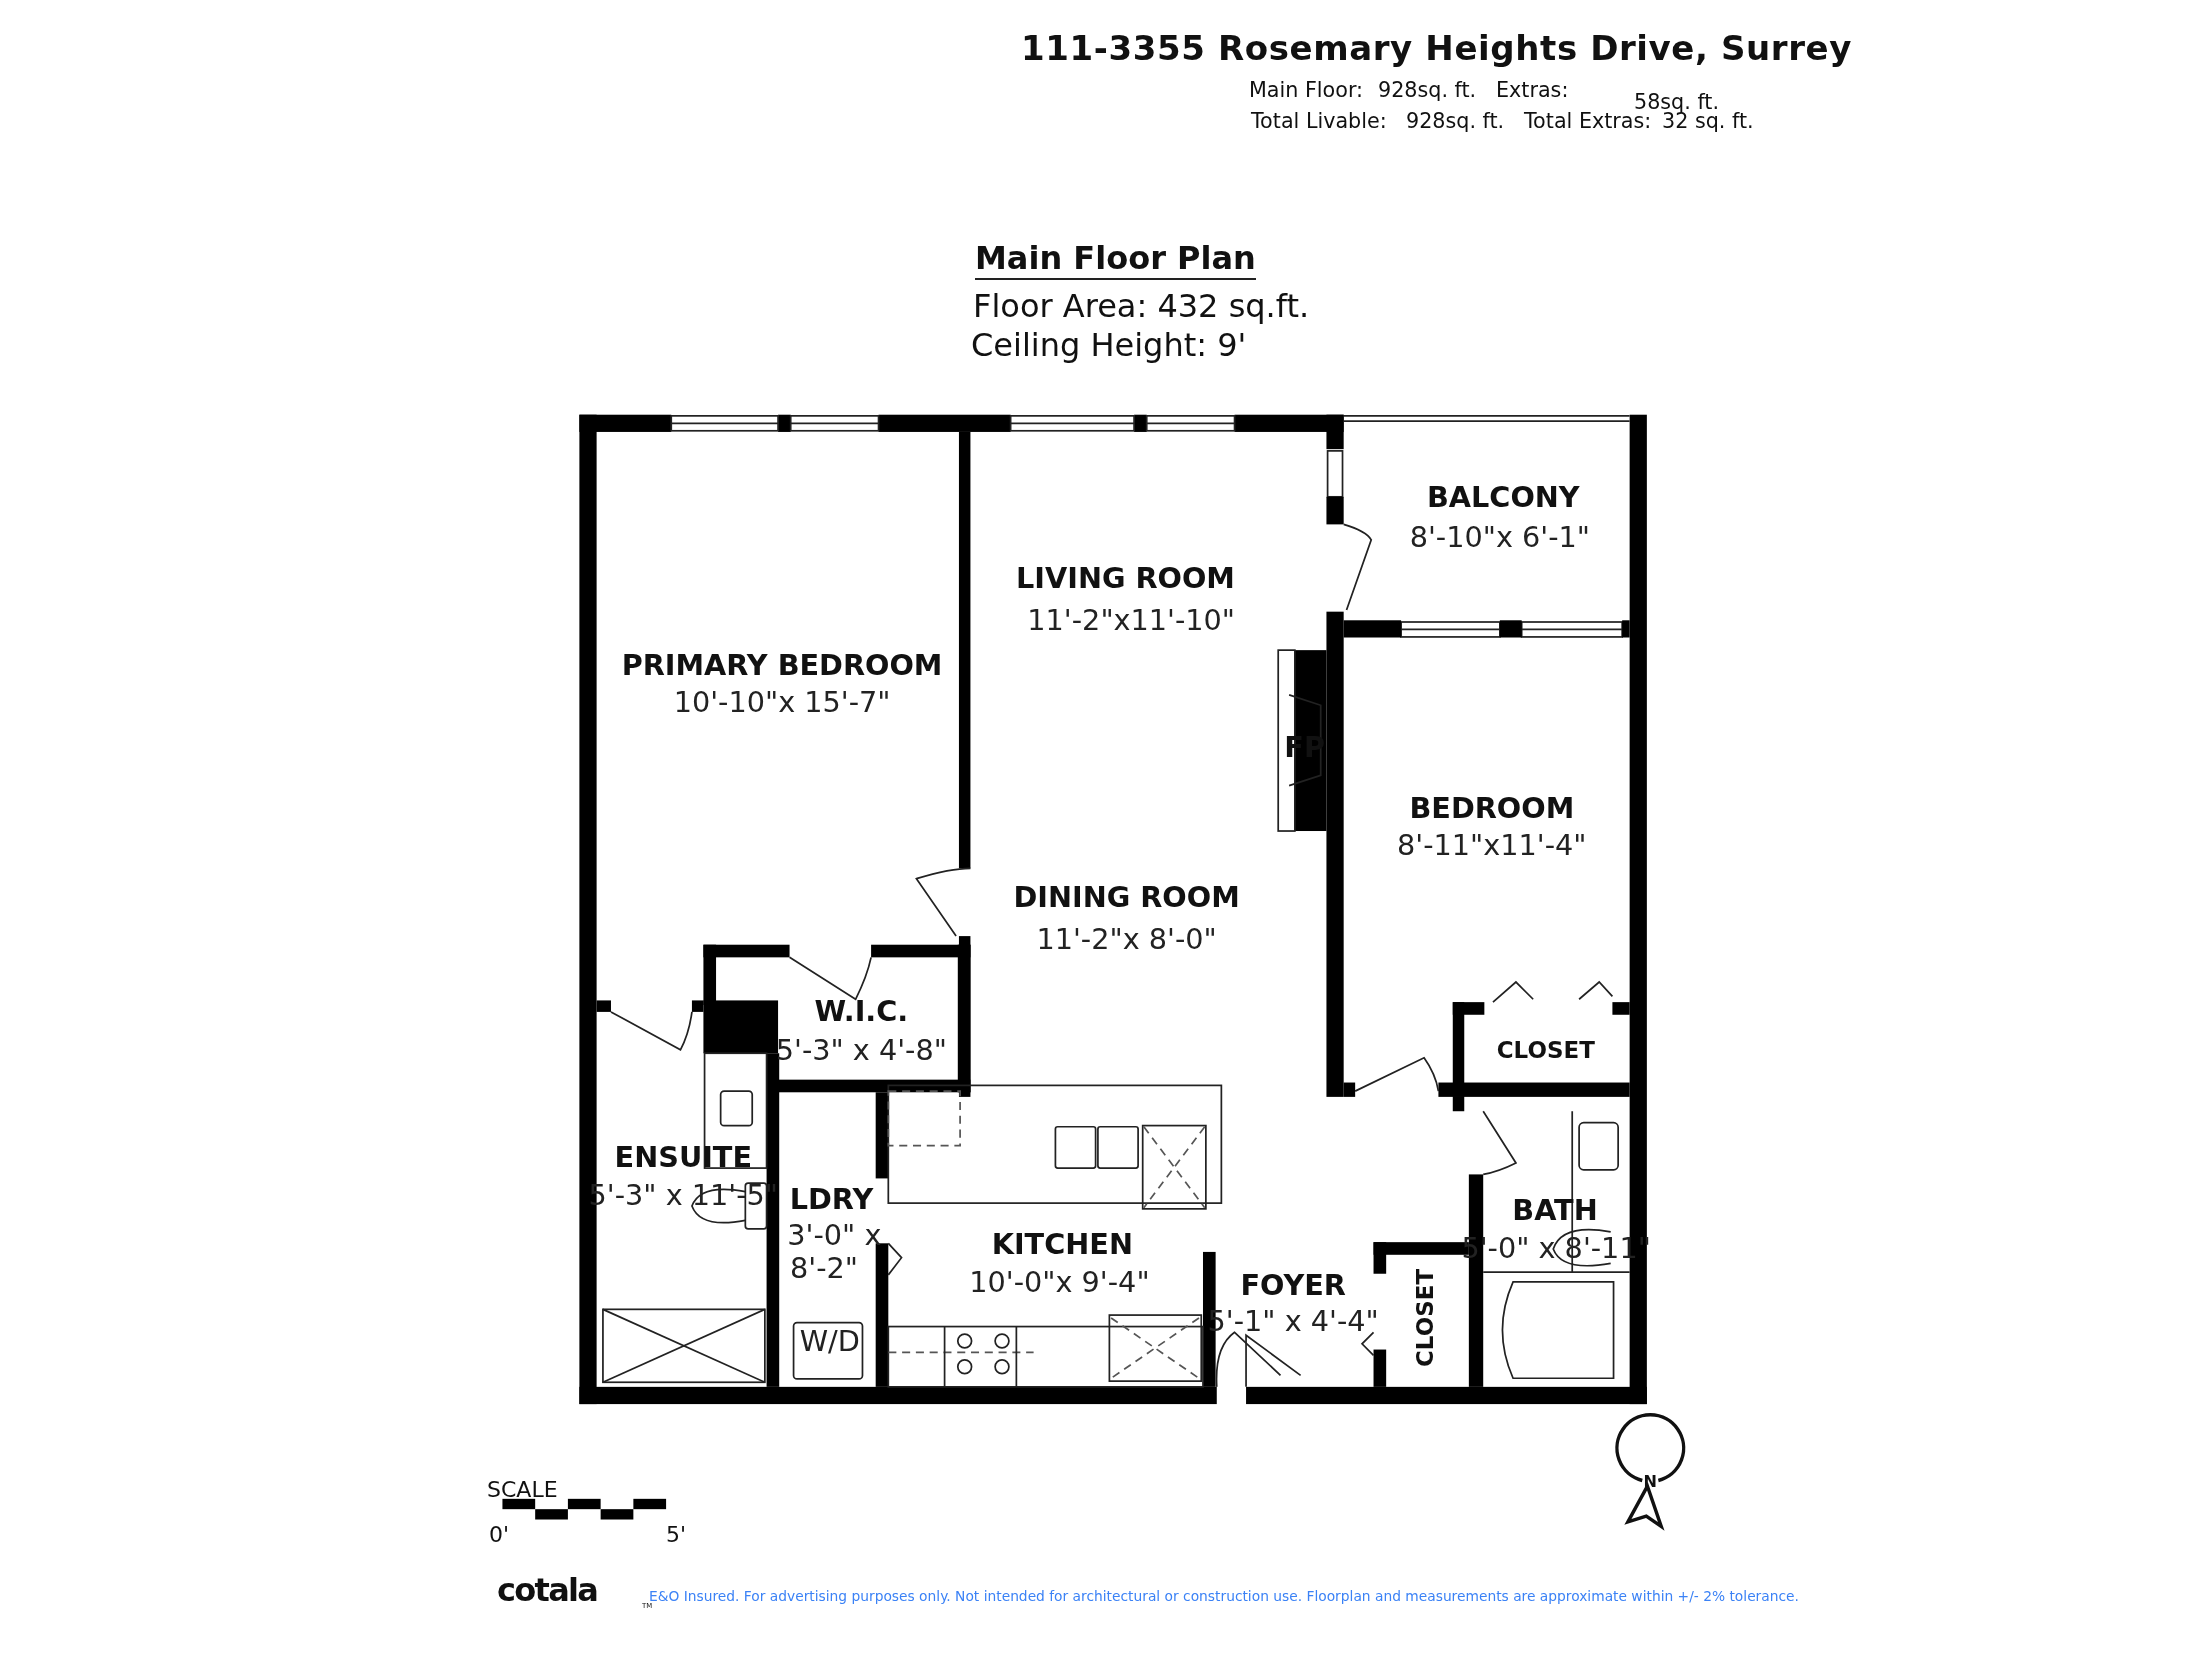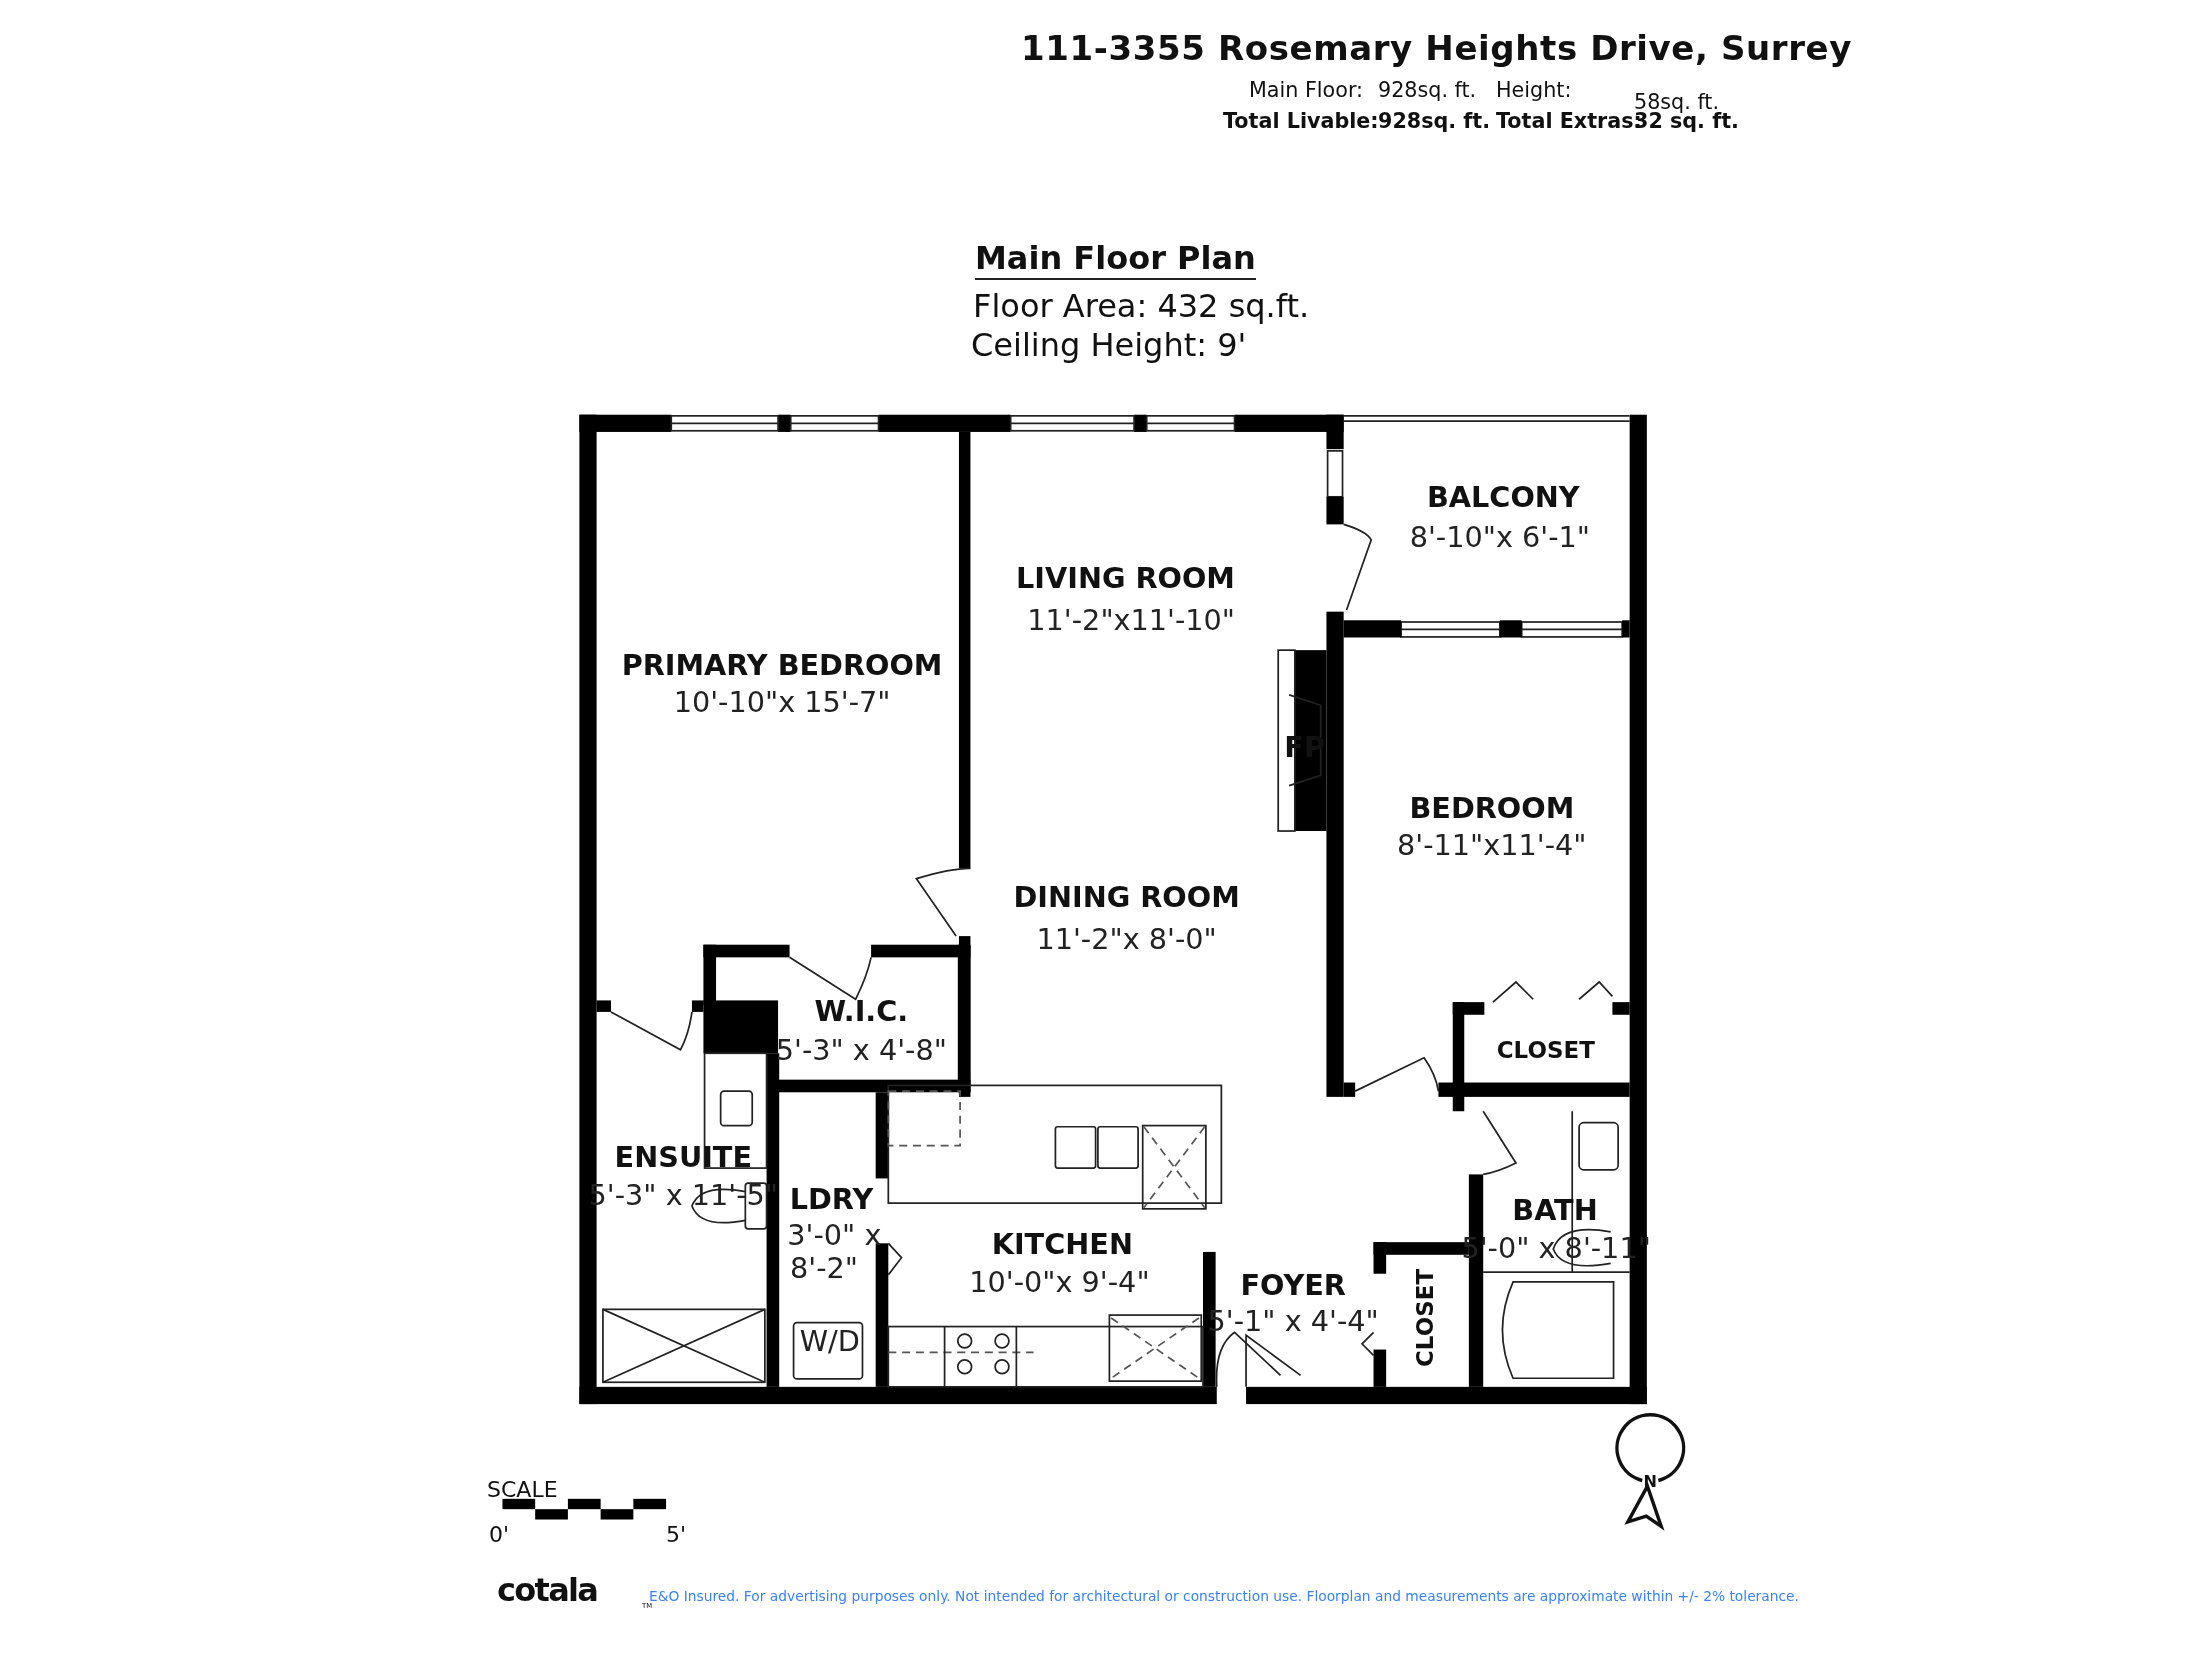--- a/index.html
+++ b/index.html
@@ -1,21 +1,21 @@
 <!DOCTYPE html>
 <html style="font-size:9.2px"><head>
 <meta charset="utf-8">
 <style>
   html, body { margin:0; padding:0; background:#ffffff; }
   body { width:2205px; height:1654px; position:relative; overflow:hidden;
          font-family:"DejaVu Sans", "Liberation Sans", sans-serif; color:#111; }
   .abs { position:absolute; }
   .hdr-title { left:1021px; top:27.6px; font-size:34px; font-weight:bold; letter-spacing:0.6px; white-space:nowrap; }
   .hdr-row { position:absolute; font-size:20.7px; white-space:nowrap; }
-  .hdr-row.bold { font-weight:bold; }
+  .hdr-row.bold { font-weight:normal;margin-left:28px; }
   .plan-title { left:975px; top:239px; font-size:32px; font-weight:bold; border-bottom:2.9px solid #222; padding-bottom:1.1px; white-space:nowrap; }
   .plan-sub { font-size:32px; white-space:nowrap; }
   svg.plan { position:absolute; left:0; top:0; }
   .room-name { font-weight:bold; font-size:50px; text-anchor:middle; fill:#111; font-family:"DejaVu Sans", sans-serif; }
   .room-name.sm { font-size:40px; }
   .room-dim { font-size:50px; text-anchor:middle; fill:#222; font-family:"DejaVu Sans", sans-serif; }
   .wall { fill:#000; }
   .thin { fill:none; stroke:#222; stroke-width:3; }
   .dash { fill:none; stroke:#555; stroke-width:3; stroke-dasharray:14 10; }
   .scale-label { left:487px; top:1477px; font-size:22px; }
@@ -24,21 +24,21 @@
   .logo { left:497px; top:1571px; font-size:32px; font-weight:bold; letter-spacing:-1.7px; }
   .tm { left:642px; top:1602px; font-size:6.9px; }
   .disclaimer { left:649px; top:1588px; font-size:13.8px; color:#3b82f6; white-space:nowrap; }
 </style>
 </head>
 <body>
 
 <div class="abs hdr-title">111-3355 Rosemary Heights Drive, Surrey</div>
 <div class="hdr-row" style="left:1249px; top:78px;">Main Floor:</div>
 <div class="hdr-row" style="left:1378px; top:78px;">928sq. ft.</div>
-<div class="hdr-row" style="left:1496px; top:78px;">Height:</div>
+<div class="hdr-row" style="left:1496px; top:78px;">Extras:</div>
 <div class="hdr-row" style="left:1634px; top:90px;">58sq. ft.</div>
 <div class="hdr-row bold" style="left:1223px; top:109px;">Total Livable:</div>
 <div class="hdr-row bold" style="left:1378px; top:109px;">928sq. ft.</div>
 <div class="hdr-row bold" style="left:1496px; top:109px;">Total Extras:</div>
 <div class="hdr-row bold" style="left:1634px; top:109px;">32 sq. ft.</div>
 
 <div class="abs plan-title">Main Floor Plan</div>
 <div class="abs plan-sub" style="left:973px; top:287px;">Floor Area: 432 sq.ft.</div>
 <div class="abs plan-sub" style="left:971px; top:326px;">Ceiling Height: 9'</div>
 

